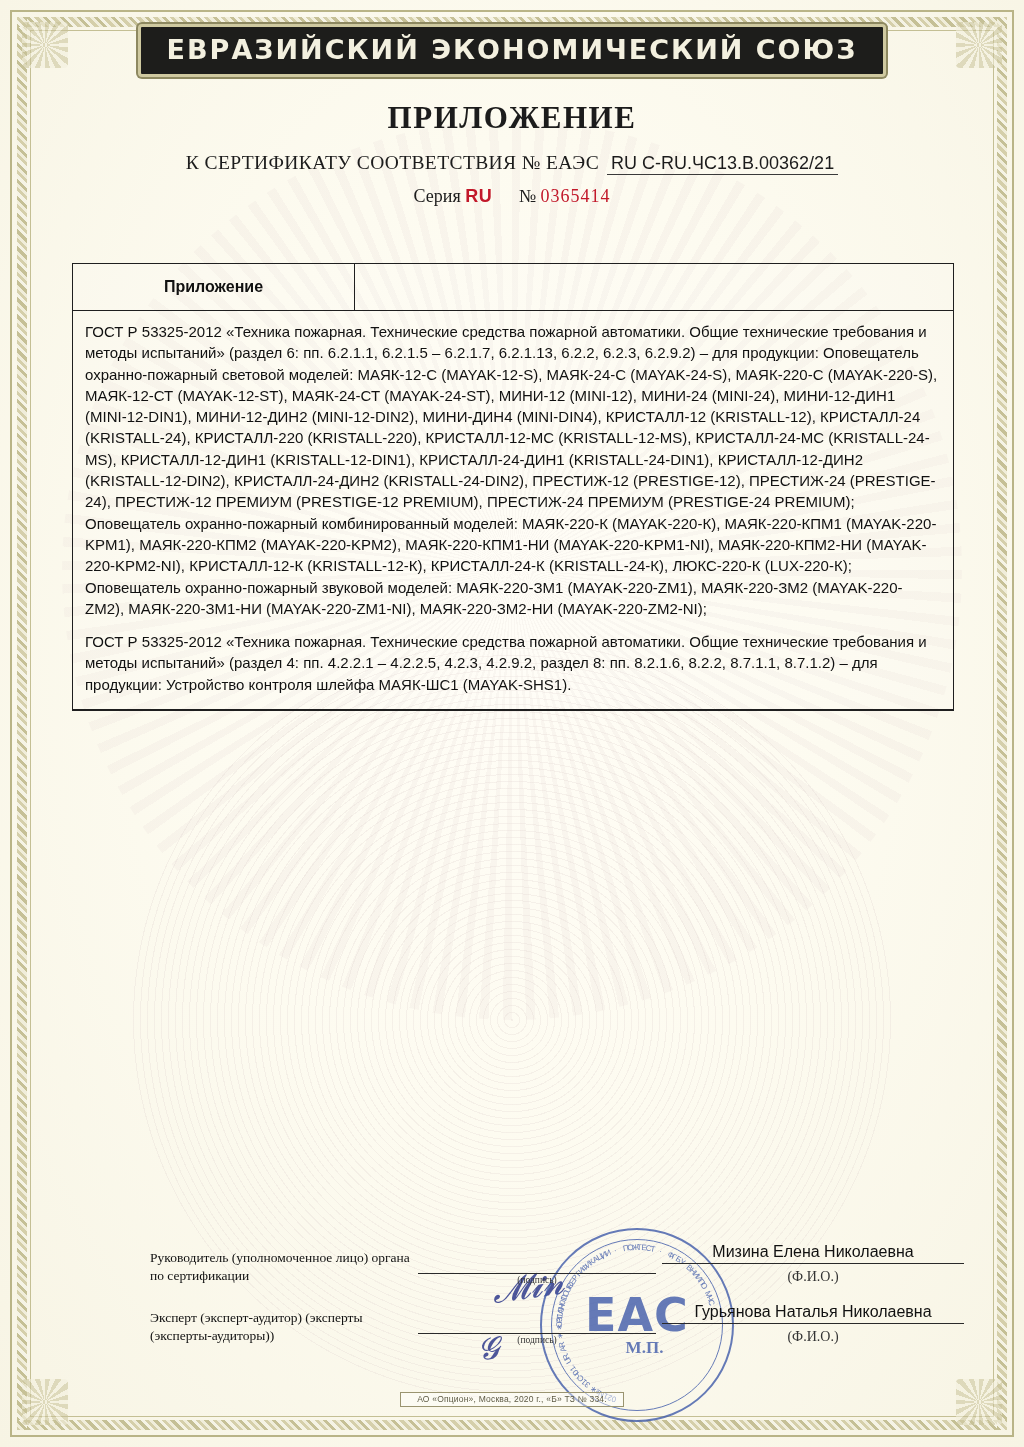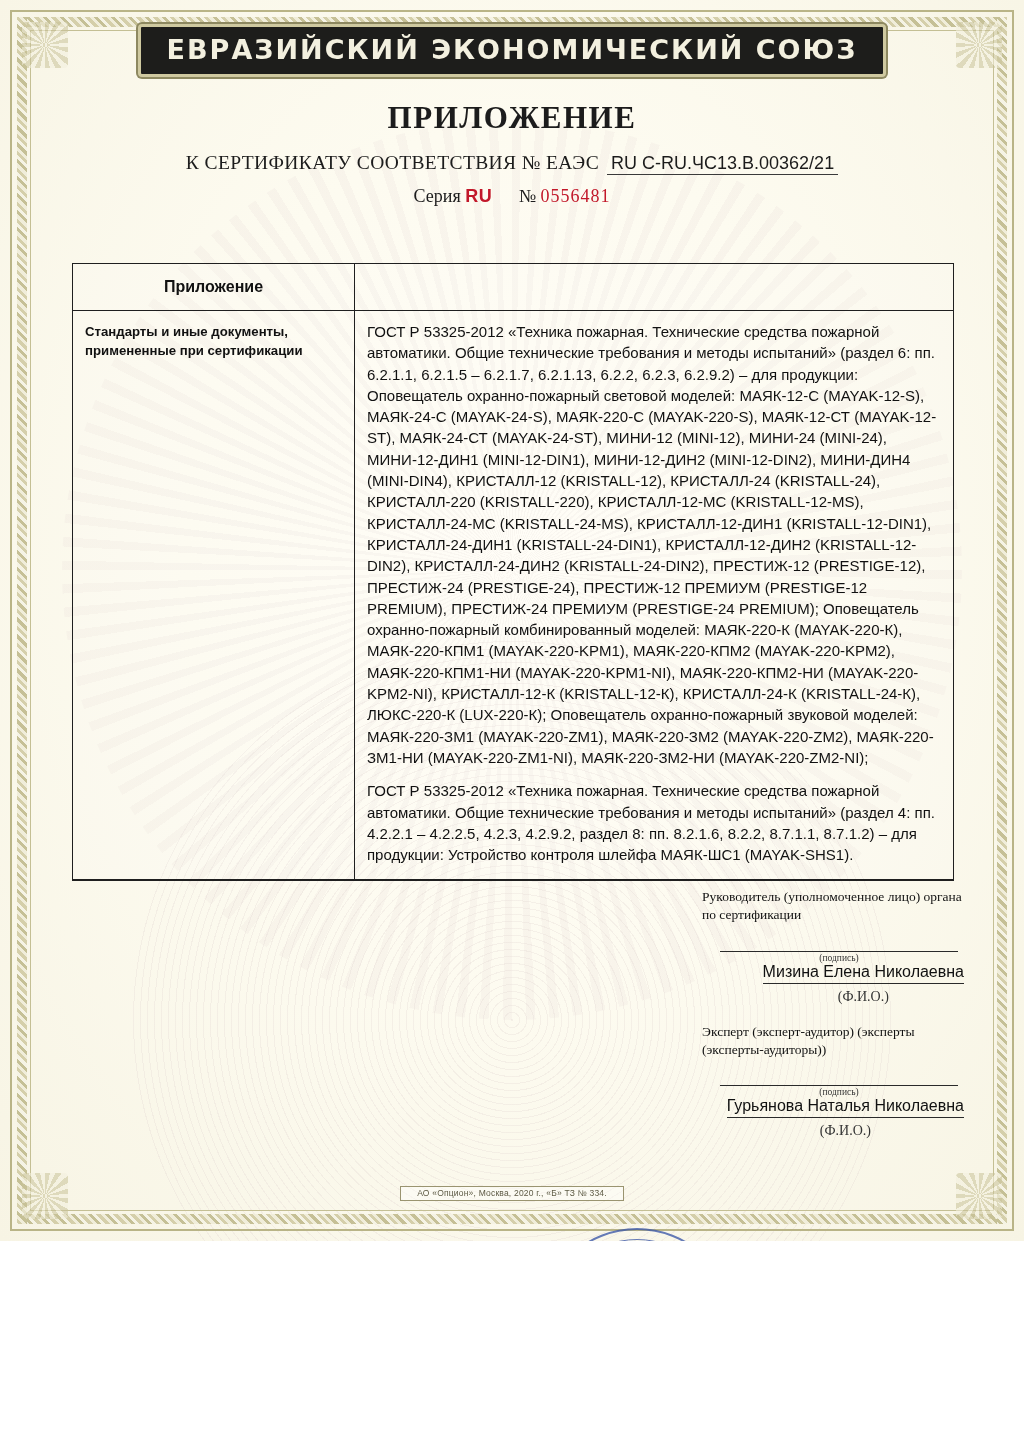--- a/index.html
+++ b/index.html
@@ -7,21 +7,21 @@
     padding: 0;
     background: #ffffff;
   }
   body {
     font-family: "Liberation Sans", sans-serif;
   }
 
   .page {
     position: relative;
     width: 1024px;
-    height: 1241px;
+    height: 1447px;
     box-sizing: border-box;
     background:
       radial-gradient(ellipse at 50% 45%, #fffdf6 0%, #fdfbf0 45%, #f7f4e4 100%);
     overflow: hidden;
   }
 
   
   .border-outer {
     position: absolute;
     left: 10px; top: 10px; right: 10px; bottom: 10px;
@@ -219,21 +219,20 @@
   .sig-block {
     position: absolute;
     left: 150px;
     right: 60px;
     bottom: 84px;
   }
   .sig-row {
     display: flex;
     align-items: flex-end;
     margin-bottom: 18px;
-    flex-direction: column;
   }
   .sig-role {
     width: 262px;
     font-size: 13.5px;
     line-height: 1.35;
     font-family: "Liberation Serif", serif;
     color: #111;
   }
   .sig-mid {
     width: 238px;
@@ -377,30 +376,29 @@
   <div class="doc-title">ПРИЛОЖЕНИЕ</div>
 
   <div class="cert-line">
     <span>К СЕРТИФИКАТУ СООТВЕТСТВИЯ № ЕАЭС</span><span class="num">RU C-RU.ЧС13.В.00362/21</span>
   </div>
 
   <div class="series-line">
     <span>Серия</span>
     <span class="red">RU</span>
     <span class="no">№</span>
-    <span class="rednum">0556481</span>
+    <span class="rednum">0365414</span>
   </div>
 
 
   <div class="table">
     <div class="thead">
       <div class="th col1">Приложение</div>
     </div>
     <div class="trow row-bottom">
-      <div class="td col1">Стандарты и иные документы, примененные при сертификации</div>
       <div class="td col2">
         <p>ГОСТ Р 53325-2012 «Техника пожарная. Технические средства пожарной автоматики. Общие технические требования и методы испытаний» (раздел 6: пп. 6.2.1.1, 6.2.1.5 – 6.2.1.7, 6.2.1.13, 6.2.2, 6.2.3, 6.2.9.2) – для продукции: Оповещатель охранно-пожарный световой моделей: МАЯК-12-С (MAYAK-12-S), МАЯК-24-С (MAYAK-24-S), МАЯК-220-С (MAYAK-220-S), МАЯК-12-СТ (MAYAK-12-ST), МАЯК-24-СТ (MAYAK-24-ST), МИНИ-12 (MINI-12), МИНИ-24 (MINI-24), МИНИ-12-ДИН1 (MINI-12-DIN1), МИНИ-12-ДИН2 (MINI-12-DIN2), МИНИ-ДИН4 (MINI-DIN4), КРИСТАЛЛ-12 (KRISTALL-12), КРИСТАЛЛ-24 (KRISTALL-24), КРИСТАЛЛ-220 (KRISTALL-220), КРИСТАЛЛ-12-МС (KRISTALL-12-MS), КРИСТАЛЛ-24-МС (KRISTALL-24-MS), КРИСТАЛЛ-12-ДИН1 (KRISTALL-12-DIN1), КРИСТАЛЛ-24-ДИН1 (KRISTALL-24-DIN1), КРИСТАЛЛ-12-ДИН2 (KRISTALL-12-DIN2), КРИСТАЛЛ-24-ДИН2 (KRISTALL-24-DIN2), ПРЕСТИЖ-12 (PRESTIGE-12), ПРЕСТИЖ-24 (PRESTIGE-24), ПРЕСТИЖ-12 ПРЕМИУМ (PRESTIGE-12 PREMIUM), ПРЕСТИЖ-24 ПРЕМИУМ (PRESTIGE-24 PREMIUM); Оповещатель охранно-пожарный комбинированный моделей: МАЯК-220-К (MAYAK-220-К), МАЯК-220-КПМ1 (MAYAK-220-KPM1), МАЯК-220-КПМ2 (MAYAK-220-KPM2), МАЯК-220-КПМ1-НИ (MAYAK-220-KPM1-NI), МАЯК-220-КПМ2-НИ (MAYAK-220-KPM2-NI), КРИСТАЛЛ-12-К (KRISTALL-12-К), КРИСТАЛЛ-24-К (KRISTALL-24-К), ЛЮКС-220-К (LUX-220-К); Оповещатель охранно-пожарный звуковой моделей: МАЯК-220-ЗМ1 (MAYAK-220-ZM1), МАЯК-220-ЗМ2 (MAYAK-220-ZM2), МАЯК-220-ЗМ1-НИ (MAYAK-220-ZM1-NI), МАЯК-220-ЗМ2-НИ (MAYAK-220-ZM2-NI);</p>
         <p>ГОСТ Р 53325-2012 «Техника пожарная. Технические средства пожарной автоматики. Общие технические требования и методы испытаний» (раздел 4: пп. 4.2.2.1 – 4.2.2.5, 4.2.3, 4.2.9.2, раздел 8: пп. 8.2.1.6, 8.2.2, 8.7.1.1, 8.7.1.2) – для продукции: Устройство контроля шлейфа МАЯК-ШС1 (MAYAK-SHS1).</p>
       </div>
     </div>
   </div>
 
   <div class="scribble one">𝓜𝓲𝓷</div>
   <div class="scribble two">𝓖</div>
 

